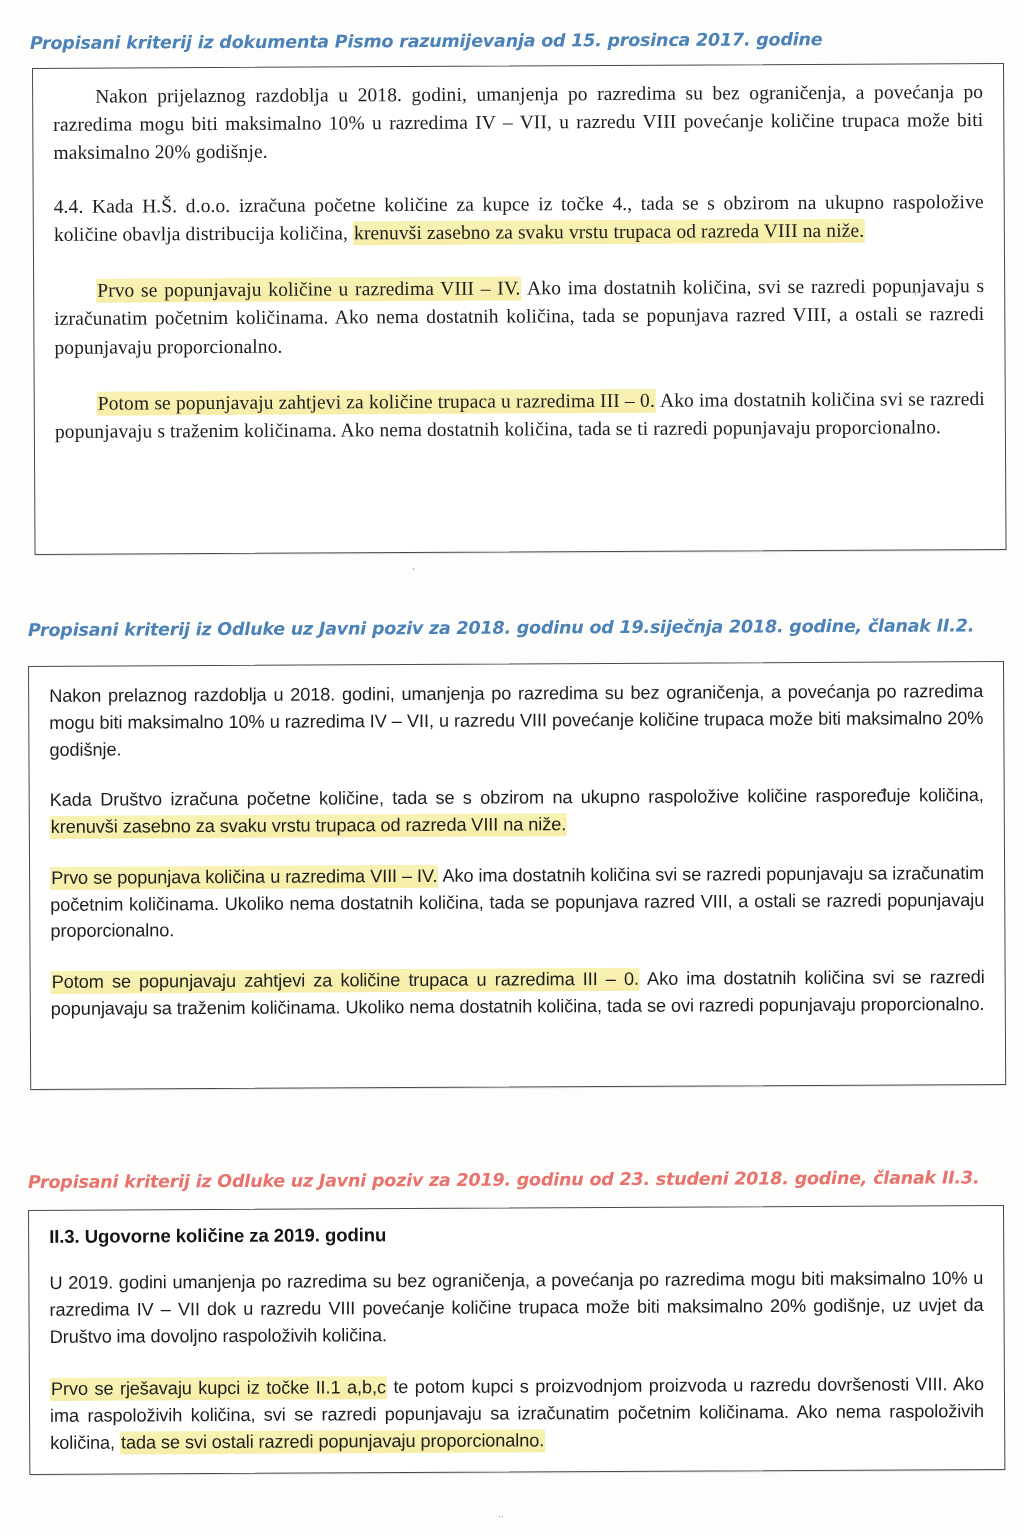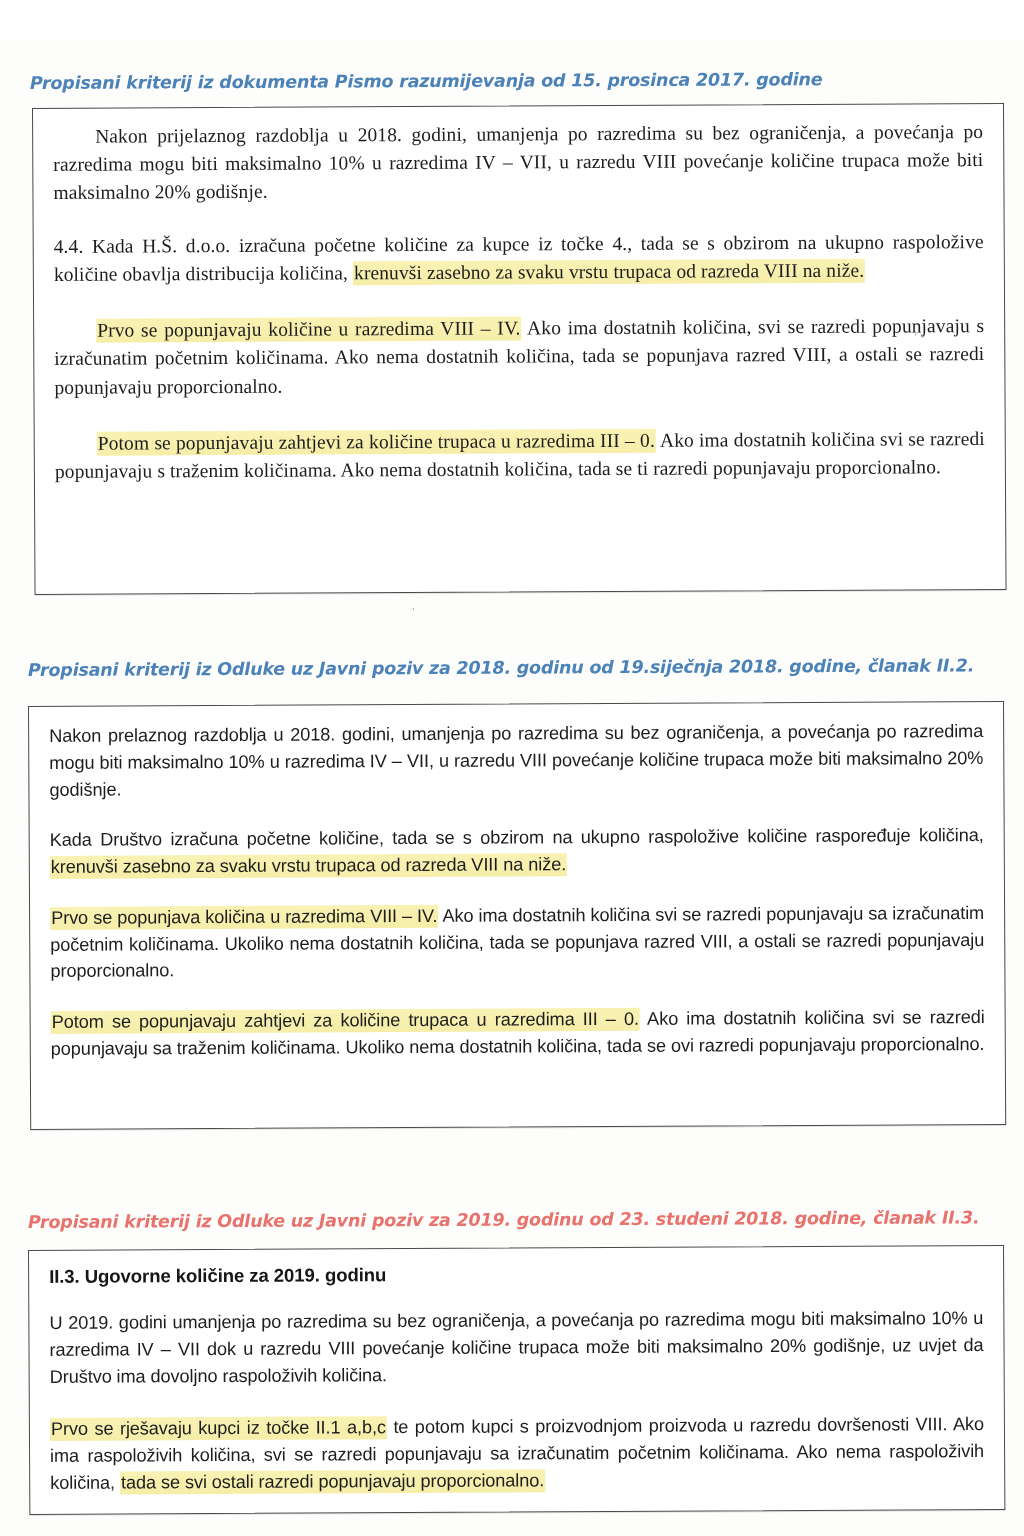--- a/index.html
+++ b/index.html
@@ -13,21 +13,20 @@
     position: relative;
     font-family: "Liberation Serif", serif;
     overflow: hidden;
   }
 
   
   .page {
     position: absolute;
     inset: 0;
     background: #fdfdfc;
-    margin-top: 40px;
   }
 
   
   .heading {
     position: absolute;
     font-family: "DejaVu Sans", sans-serif;
     font-style: italic;
     font-weight: bold;
     font-size: 17.5px;
     letter-spacing: -0.2px;

